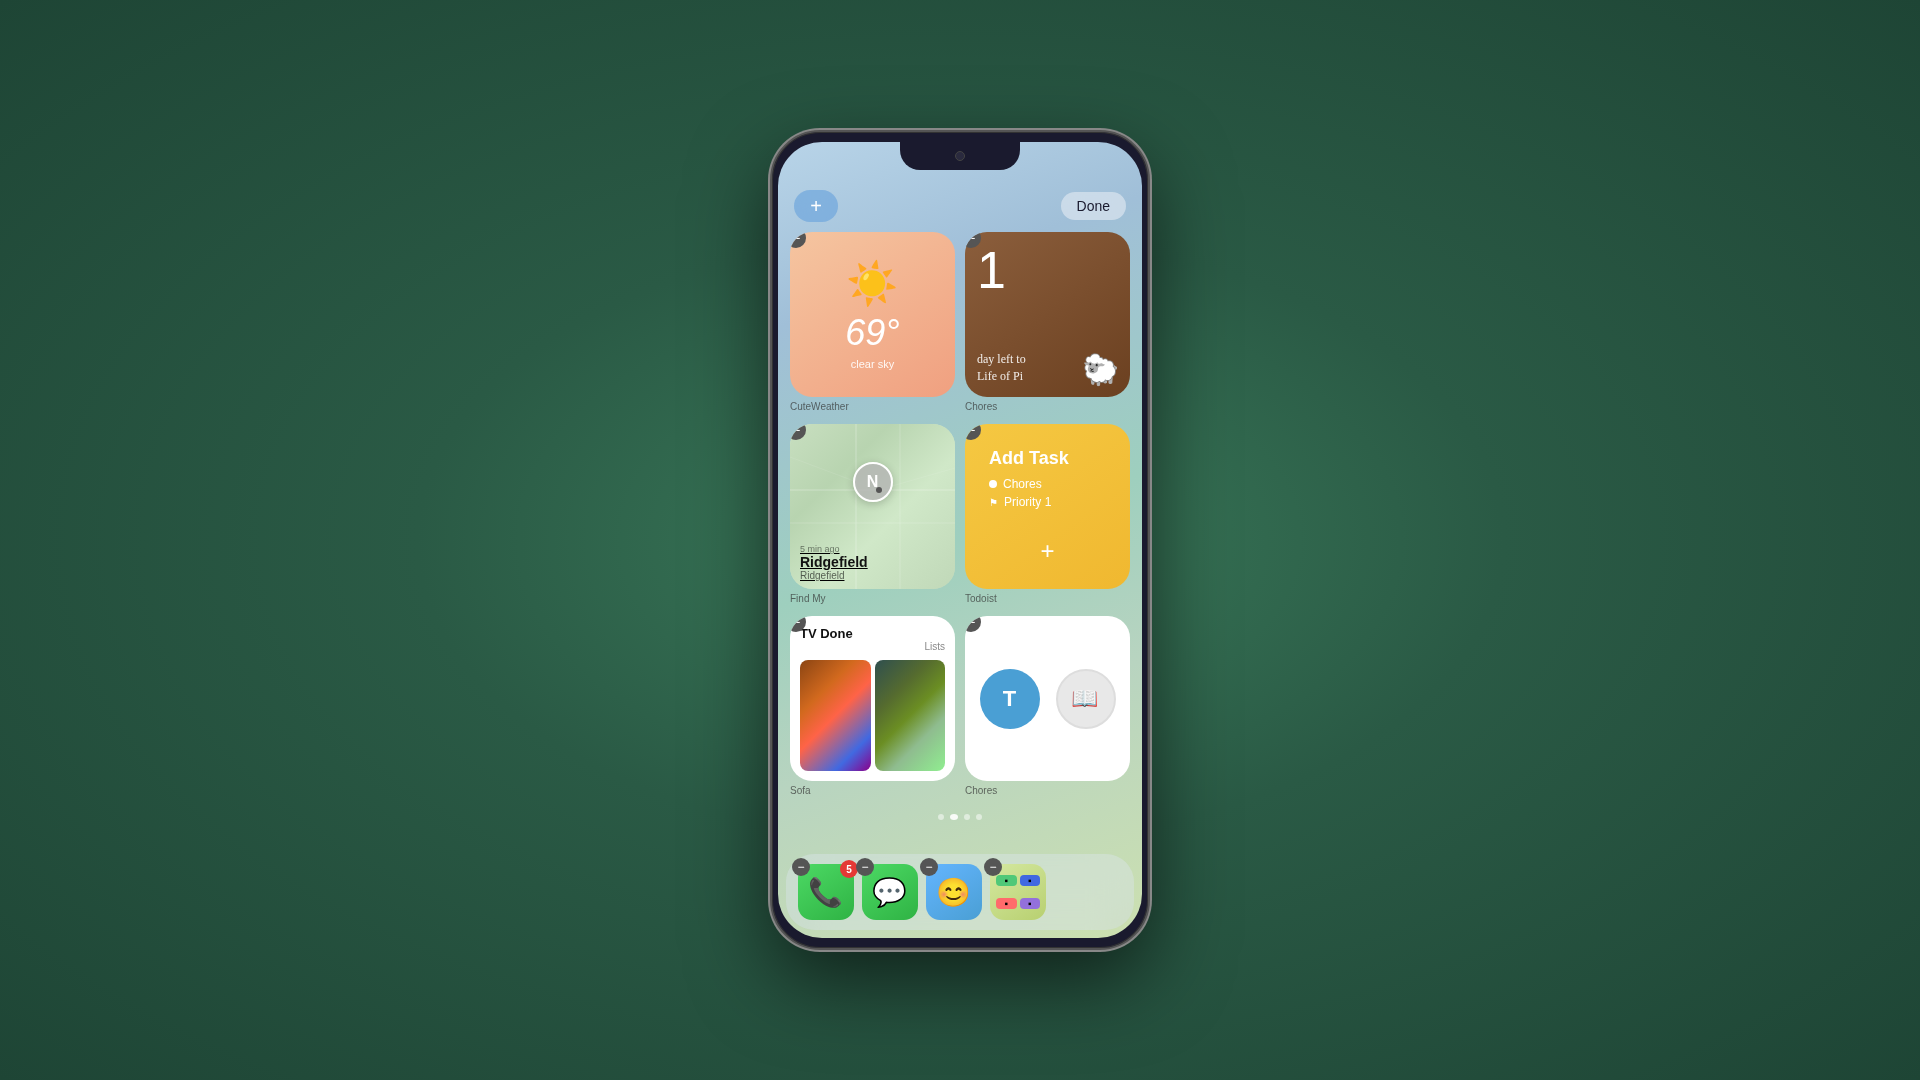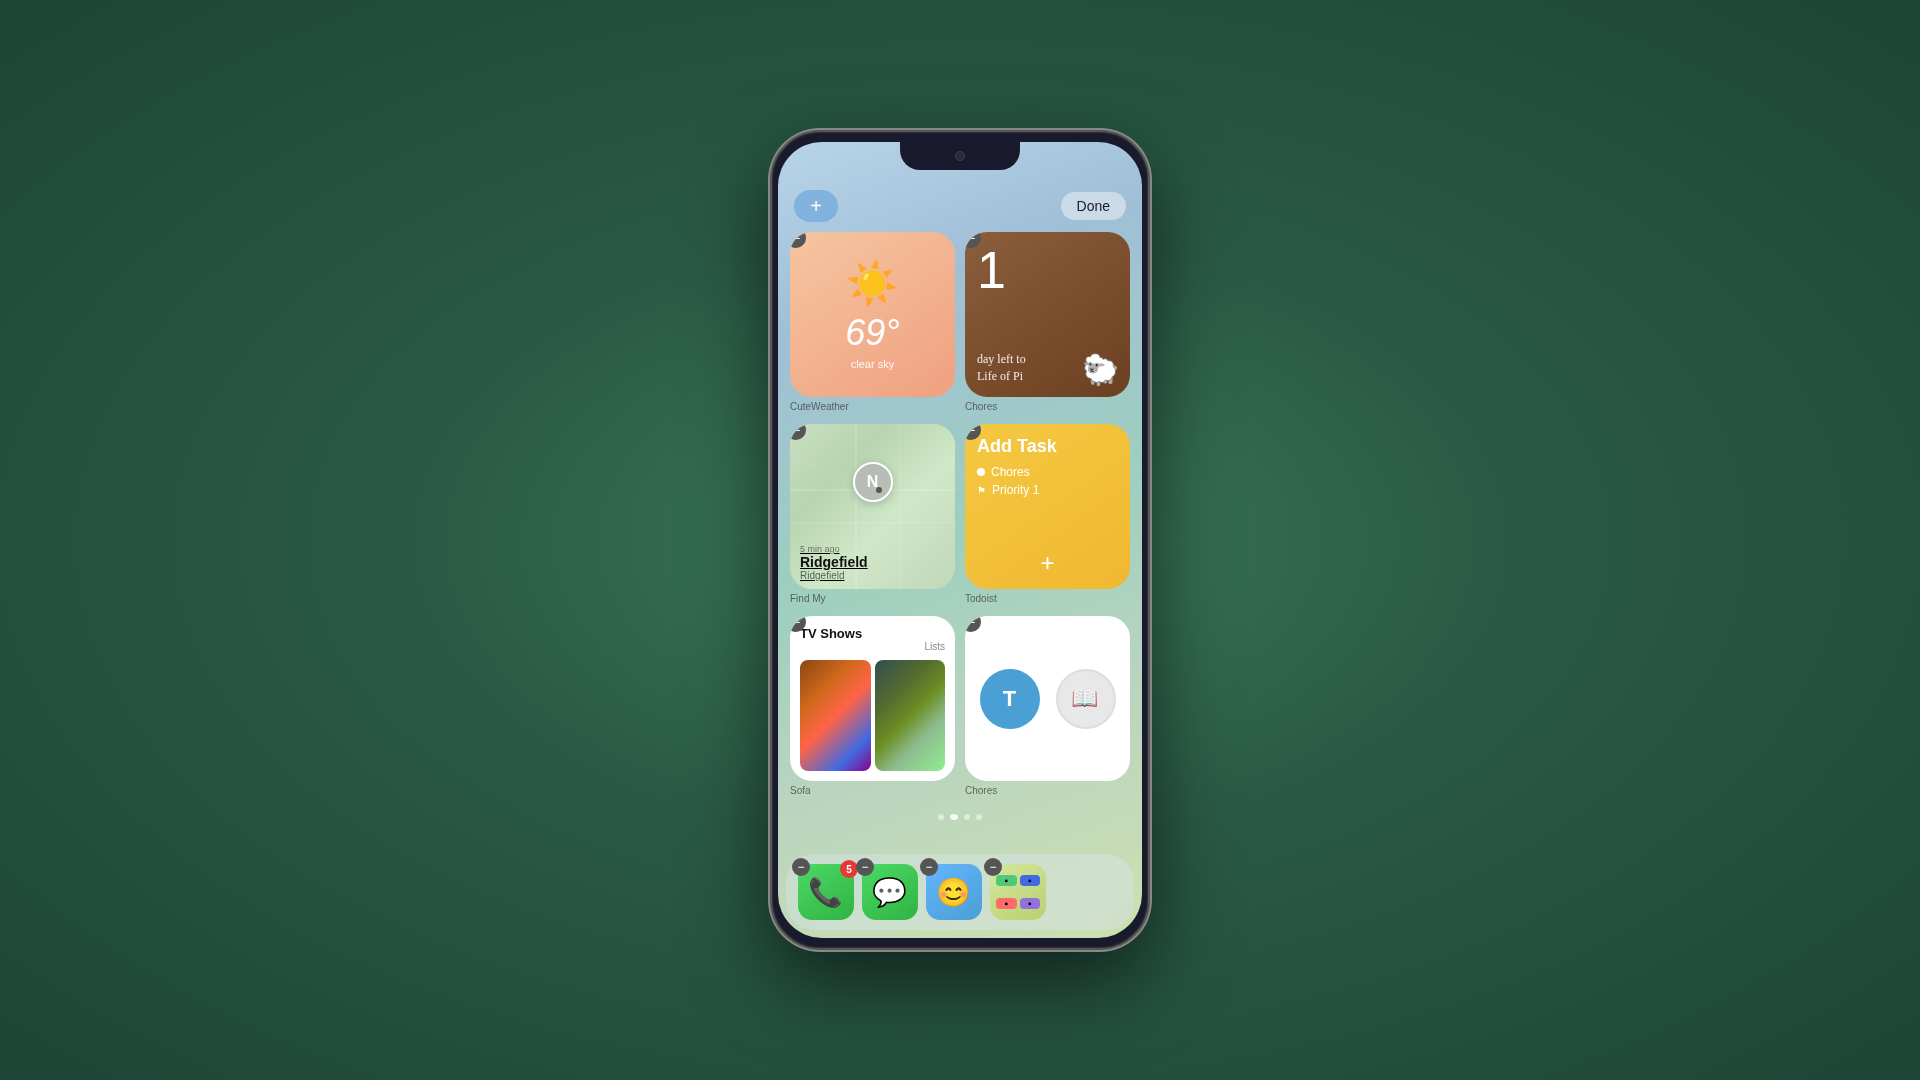--- a/index.html
+++ b/index.html
@@ -281,21 +281,21 @@
     }
 
     
     .widget-todoist {
       background: linear-gradient(145deg, #f5c842, #f0b830);
     }
 
     .todoist-content {
       width: 100%;
       height: 100%;
-      padding: 12px;
+      padding: 24px;
       display: flex;
       flex-direction: column;
     }
 
     .todoist-title {
       color: white;
       font-size: 18px;
       font-weight: 700;
       margin-bottom: 8px;
     }
@@ -650,21 +650,21 @@
           <div class="widget-label">Todoist</div>
         </div>
       </div>
 
       <div class="widget-row">
 
         <div class="widget-container">
           <div class="widget widget-sofa">
             <div class="remove-btn">−</div>
             <div class="sofa-content">
-              <div class="sofa-title">TV Shows</div>
+              <div class="sofa-title">TV Done</div>
               <div class="sofa-subtitle">Lists</div>
               <div class="sofa-images">
                 <div class="sofa-img show-img-1"></div>
                 <div class="sofa-img show-img-2"></div>
               </div>
             </div>
           </div>
           <div class="widget-label">Sofa</div>
         </div>
 

